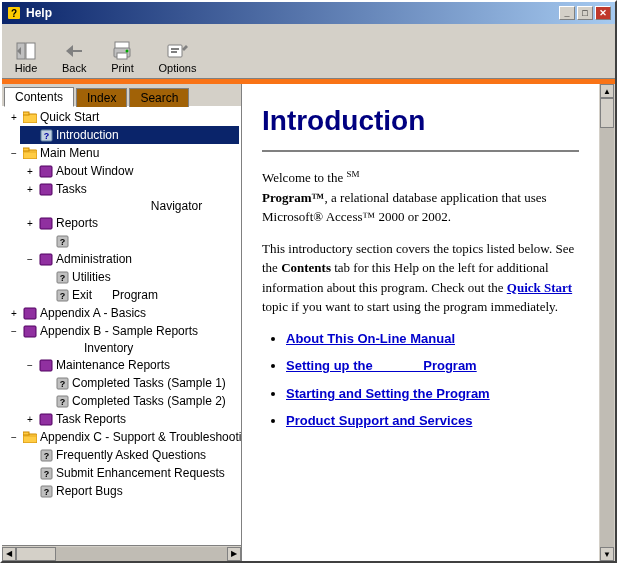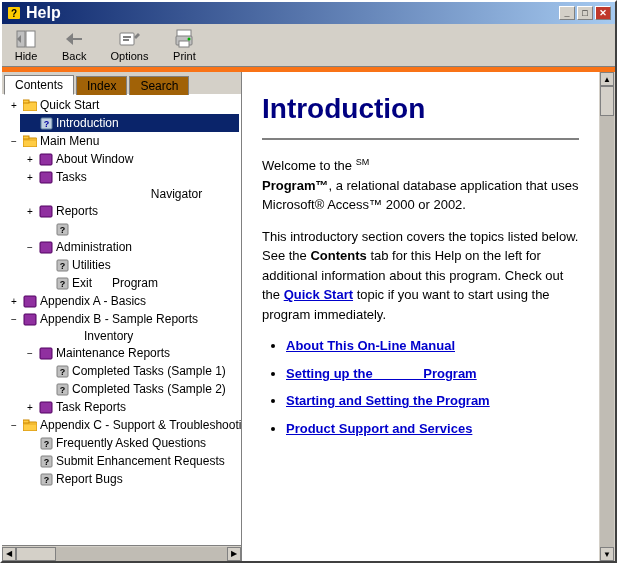--- a/index.html
+++ b/index.html
@@ -39,21 +39,21 @@
       height: 16px;
       margin-right: 4px;
       display: flex;
       align-items: center;
       justify-content: center;
       font-size: 11px;
     }
 
     .title-bar-text {
       flex: 1;
-      font-size: 16px;
+      font-size: 12px;
       font-weight: bold;
     }
 
     .title-bar-buttons {
       display: flex;
       gap: 2px;
     }
 
     .tb-btn {
       width: 16px;
@@ -78,20 +78,21 @@
 
     
     .toolbar {
       display: flex;
       align-items: center;
       padding: 2px 4px;
       border-bottom: 1px solid #808080;
       gap: 8px;
       background: #d4d0c8;
       flex-shrink: 0;
+      margin-top: 12px;
     }
 
     .toolbar-btn {
       display: flex;
       flex-direction: column;
       align-items: center;
       padding: 2px 8px;
       cursor: pointer;
       font-size: 11px;
       min-width: 40px;
@@ -265,20 +266,21 @@
 
     .content-divider {
       border: none;
       border-top: 2px solid #808080;
       margin-bottom: 16px;
     }
 
     .content-text {
       margin-bottom: 12px;
       color: #000000;
+      font-family: Liberation Serif, serif;
     }
 
     .content-text .bold {
       font-weight: bold;
     }
 
     .content-link {
       color: #0000cc;
       text-decoration: underline;
       cursor: pointer;
@@ -379,38 +381,38 @@
         <svg width="22" height="20" viewBox="0 0 22 20">
           <polygon points="10,4 3,10 10,16" fill="#808080"></polygon>
           <line x1="10" y1="10" x2="19" y2="10" stroke="#808080" stroke-width="2"></line>
         </svg>
       </div>
       <span>Back</span>
     </div>
     <div class="toolbar-btn">
       <div class="toolbar-icon">
         <svg width="22" height="20" viewBox="0 0 22 20">
+          <rect x="4" y="1" width="14" height="10" fill="#ffffff" stroke="#808080" stroke-width="1"></rect>
+          <rect x="3" y="7" width="16" height="9" fill="#c0c0c0" stroke="#808080" stroke-width="1" rx="1"></rect>
+          <rect x="6" y="12" width="10" height="6" fill="#ffffff" stroke="#808080" stroke-width="1"></rect>
+          <circle cx="16" cy="10" r="1.5" fill="#00aa00"></circle>
+        </svg>
+      </div>
+      <span>Print</span>
+    </div>
+    <div class="toolbar-btn">
+      <div class="toolbar-icon">
+        <svg width="22" height="20" viewBox="0 0 22 20">
           <rect x="2" y="4" width="14" height="12" fill="#ffffff" stroke="#808080" stroke-width="1" rx="1"></rect>
           <line x1="5" y1="8" x2="13" y2="8" stroke="#000" stroke-width="1"></line>
           <line x1="5" y1="11" x2="11" y2="11" stroke="#000" stroke-width="1"></line>
           <polygon points="16,8 20,4 22,6 18,10" fill="#808080"></polygon>
         </svg>
       </div>
       <span>Options</span>
-    </div>
-    <div class="toolbar-btn">
-      <div class="toolbar-icon">
-        <svg width="22" height="20" viewBox="0 0 22 20">
-          <rect x="4" y="1" width="14" height="10" fill="#ffffff" stroke="#808080" stroke-width="1"></rect>
-          <rect x="3" y="7" width="16" height="9" fill="#c0c0c0" stroke="#808080" stroke-width="1" rx="1"></rect>
-          <rect x="6" y="12" width="10" height="6" fill="#ffffff" stroke="#808080" stroke-width="1"></rect>
-          <circle cx="16" cy="10" r="1.5" fill="#00aa00"></circle>
-        </svg>
-      </div>
-      <span>Print</span>
     </div>
   </div>
 
   <div class="main-area">
 
     <div class="left-panel">
 
       <div class="tabs-bar">
         <div class="tab active">Contents</div>
         <div class="tab">Index</div>

